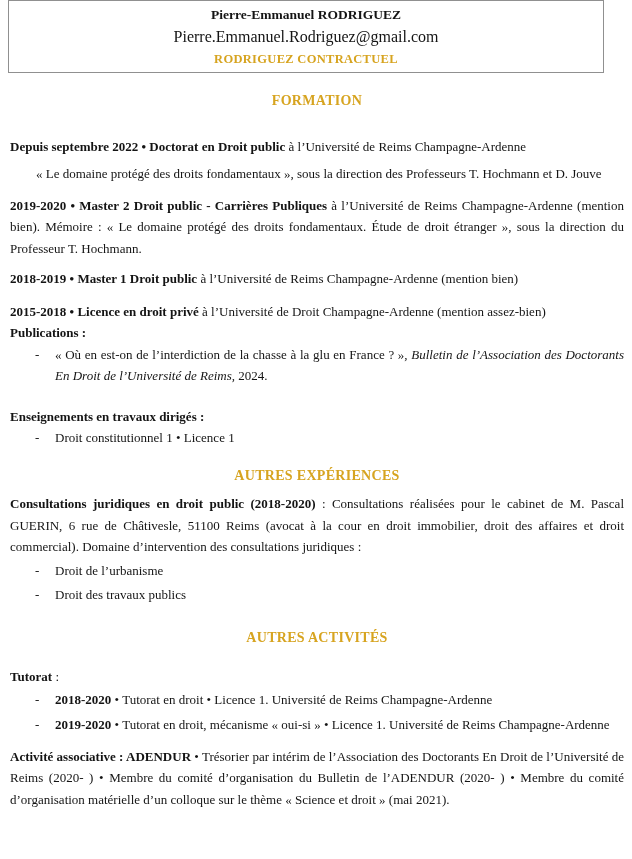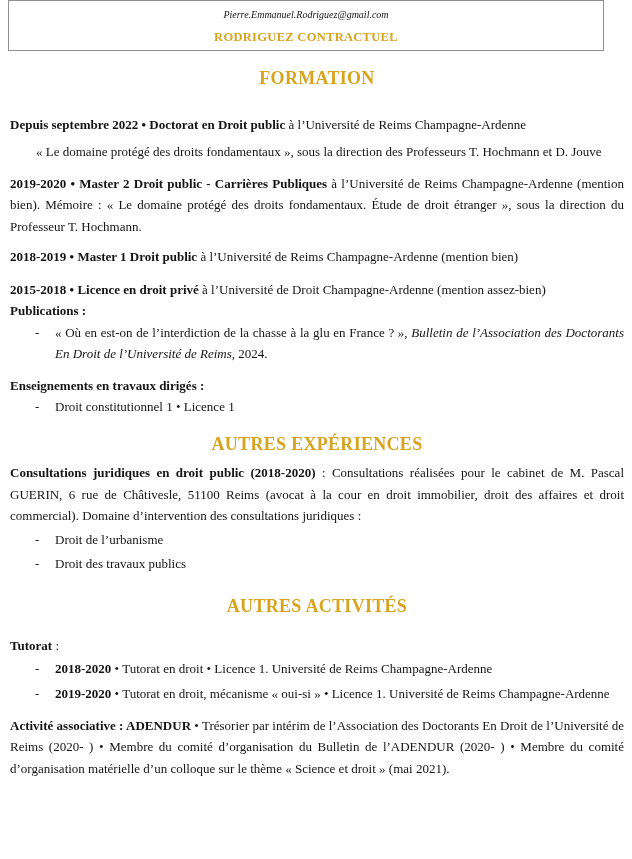--- a/index.html
+++ b/index.html
@@ -13,64 +13,65 @@
   .page { padding:0 8px 0 10px; }
 
   
   .header-card {
     width:596px; margin-left:-2px;
     border:1.5px solid var(--rule); border-top-width:1px;
     text-align:center; padding:3px 0 2px;
   }
   .header-card .line { line-height:22px; }
   .person-name  { font-weight:bold; font-size:13.5px; }
-  .person-email { font-size:10px;font-style:italic; }
+  .person-email { font-size:16px; }
   .person-role  { font-weight:bold; font-size:12.5px; color:var(--accent); letter-spacing:.3px; }
 
   
   .h-gold {
-    margin:0; text-align:center; font-weight:bold; font-size:18px;
+    margin:0; text-align:center; font-weight:bold; font-size:14px;
     color:var(--accent); letter-spacing:.3px; line-height:21.5px;
   }
   #t-formation   { margin-top:17px; }
   #t-exp         { margin-top:17px; }
   #t-autres-exp  { margin-top:16px; }
   #t-autres-act  { margin-top:21px; }
 
   p { margin:0; }
   b, .b { font-weight:bold; }
   .just { text-align:justify; }
   .it { font-style:italic; }
 
   .e1 { margin-top:24px; }
   .sub-line { margin-top:6px; padding-left:26px; }
   .e2 { margin-top:10px; }
   .e3 { margin-top:9px; }
   .e4 { margin-top:11px; }
 
   .group-label { font-weight:bold; }
-  .group-label.tight { margin-top:10px; }
+  .group-label.tight { margin-top:19px; }
 
   .li { position:relative; padding-left:45px; }
   .li .marker { position:absolute; left:25px; top:0; }
   .li.m2  { margin-top:2px; }
   .li.m3  { margin-top:3px; }
   .li.m1  { margin-top:1px; }
   .li.m4  { margin-top:4px; }
 
   .consult { margin-top:7px; }
   .tutorat-label { margin-top:18px; }
   .assoc { margin-top:10px; }
 </style>
 </head>
 <body>
 
 <div class="page">
 
   <div class="header-card">
+    <div class="line person-name">Pierre-Emmanuel RODRIGUEZ</div>
     <div class="line person-email">Pierre.Emmanuel.Rodriguez@gmail.com</div>
     <div class="line person-role">RODRIGUEZ CONTRACTUEL</div>
   </div>
 
   <h2 class="h-gold" id="t-formation">FORMATION</h2>
 
   <p class="e1"><span class="b">Depuis septembre 2022 • Doctorat en Droit public</span><span> à l’Université de Reims Champagne-Ardenne</span></p>
   <p class="sub-line">« Le domaine protégé des droits fondamentaux », sous la direction des Professeurs T. Hochmann et D. Jouve</p>
 
   <p class="e2 just"><span class="b">2019-2020 • Master 2 Droit public - Carrières Publiques</span><span> à l’Université de Reims Champagne-Ardenne (mention bien). Mémoire : « Le domaine protégé des droits fondamentaux. Étude de droit étranger », sous la direction du Professeur T. Hochmann.</span></p>

